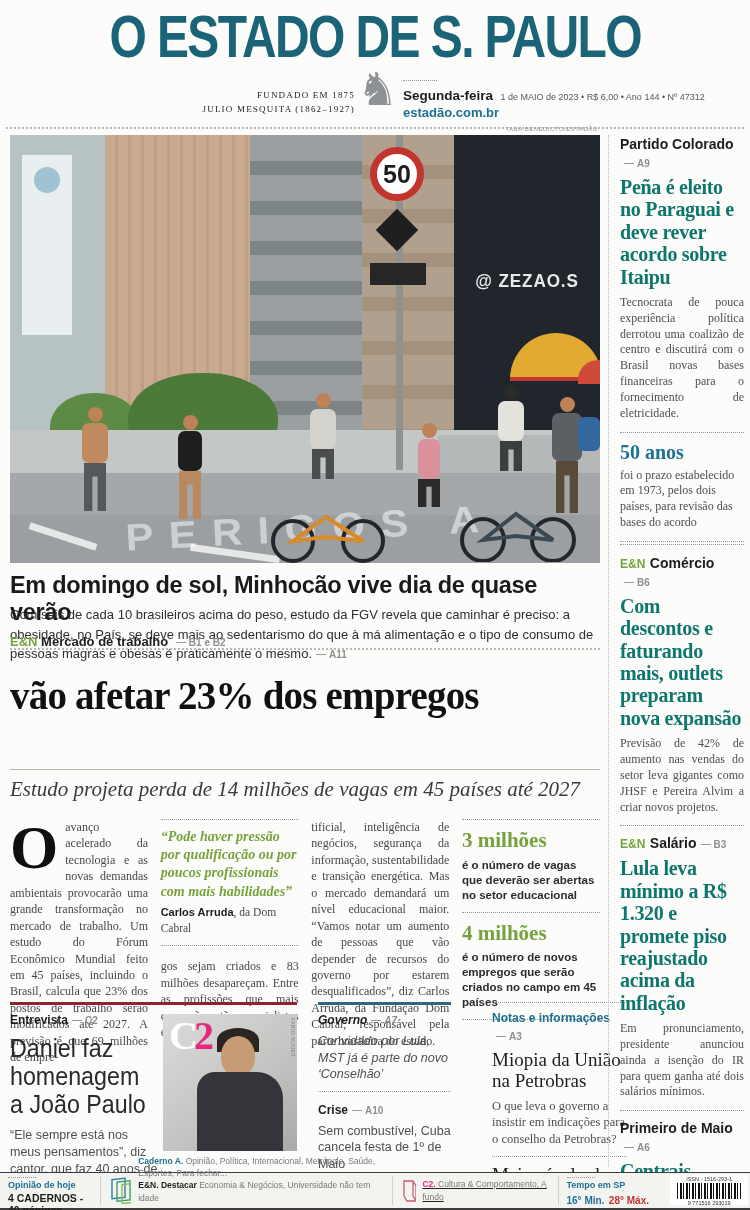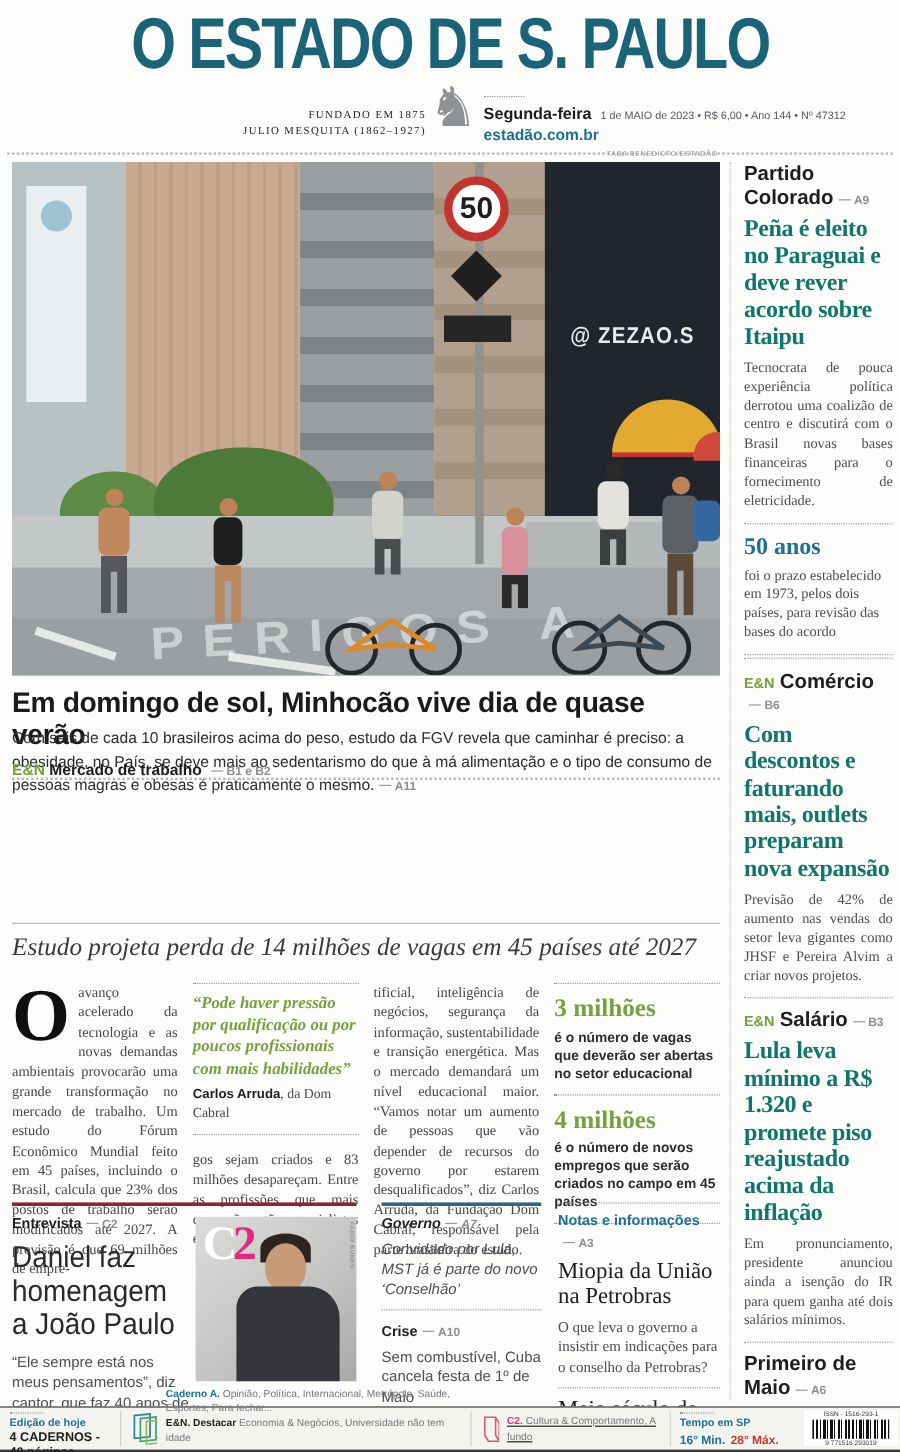--- a/index.html
+++ b/index.html
@@ -120,30 +120,30 @@
   .ent-photo .body { position:absolute; left:34px; top:58px; width:86px; height:80px; border-radius:18px 26px 0 0; background:#33353a; }
   .vcredit { position:absolute; right:1px; top:4px; writing-mode:vertical-rl; font-size:5px; color:#7c7c7a; letter-spacing:.5px; }
 
   .sec-briefs { left:308px; width:133px; }
   .brief { padding-top:5px; }
   .brief .txt { margin-top:5px; font-size:12.5px; line-height:1.32; color:#4d4f51; }
   .bt-navy { border-top:3px solid #33657f;font-style:italic; }
   .bt-maroon { border-top:2px solid #8e2430; }
   .brief-sep { border-top:1px dotted #9a9a98; margin:8px 0 3px; }
 
-  .sec-notas { left:455px; width:135px; border-top:1px dotted #9a9a98; padding-top:5px; }
+  .sec-notas { left:482px; width:135px; border-top:1px dotted #9a9a98; padding-top:5px; }
   .kicker-blue { font-size:12px; font-weight:bold; color:#1e7095; }
   .nota-hl { margin-top:5px; font-family:"Liberation Serif", serif; font-size:19px; line-height:1.12; color:#1d1d1d; }
   .nota-body { margin-top:6px; font-family:"Liberation Serif", serif; font-size:12.5px; line-height:1.32; color:#4d4f51; }
   .nota-sep { border-top:1px dotted #9a9a98; margin:9px 0 7px; }
 
   
   .vsep { position:absolute; left:608px; top:135px; height:1032px; border-left:1px dotted #b9b9b5; }
   .rail { position:absolute; left:620px; top:135px; width:124px; }
-  .rail-kicker { font-size:17px; font-weight:bold; color:#1d1d1d; }
+  .rail-kicker { font-size:14px; font-weight:bold; color:#1d1d1d; }
   .rail-hl { margin-top:5px; font-family:"Liberation Serif", serif; font-weight:bold; font-size:20px;
         line-height:1.12; color:#0f766e; letter-spacing:-0.3px; }
   .rail-body { margin-top:7px; font-family:"Liberation Serif", serif; font-size:12px; line-height:1.32;
         color:#4d4f51; text-align:justify; }
   .rail-sep { border-top:1px dotted #9a9a98; margin:10px 0 8px; }
   .rail-sep2 { height:4px; border-top:1px dotted #9a9a98; border-bottom:1px dotted #9a9a98; margin:10px 0 9px; }
   .rail-stat-val { font-family:"Liberation Serif", serif; font-weight:bold; font-size:20px; color:#1e7095; }
   .rail-stat-desc { margin-top:4px; font-family:"Liberation Serif", serif; font-size:12px; line-height:1.32; color:#4d4f51; }
 
   
@@ -268,20 +268,21 @@
     <div class="cap-hl">Em domingo de sol, Minhocão vive dia de quase verão</div>
     <div class="cap-deck"><span>Com seis de cada 10 brasileiros acima do peso, estudo da FGV revela que caminhar é preciso: a obesidade, no País, se deve mais ao sedentarismo do que à má alimentação e o tipo de consumo de pessoas magras e obesas é praticamente o mesmo.</span><span class="pageref">A11</span></div>
     <div class="capline dotrule"></div>
 
     <div class="kicker-row">
       <span class="brand-green">E&amp;N</span>
       <span>Mercado de trabalho</span>
       <span class="pageref">B1 e B2</span>
     </div>
     <div class="main-hl">
+      <span>vão afetar 23% dos empregos</span>
     </div>
     <div class="subhead">Estudo projeta perda de 14 milhões de vagas em 45 países até 2027</div>
 
     <div class="bodycols">
       <div class="bcol">
         <span class="dropcap">O</span><span>avanço acelerado da tecnologia e as novas demandas ambientais provocarão uma grande transformação no mercado de trabalho. Um estudo do Fórum Econômico Mundial feito em 45 países, incluindo o Brasil, calcula que 23% dos postos de trabalho serão modificados até 2027. A previsão é que 69 milhões de empre-</span>
       </div>
       <div class="bcol">
         <div class="pullquote">
           <div class="pq-text">“Pode haver pressão por qualificação ou por poucos profissionais com mais habilidades”</div>
@@ -381,21 +382,21 @@
       <div><span class="rail-kicker">Primeiro de Maio</span><span class="pageref">A6</span></div>
       <div class="rail-hl">Centrais sindicais voltam ao governo e já se movem por concessões</div>
 
     </div>
 
   </div>
 
   <div class="footer">
     <div class="fb" style="width:100px;">
       <div class="mini-dots"></div>
-      <div class="f-label">Edição de hoje</div>
+      <div class="f-label">Opinião de hoje</div>
       <div class="f-strong">4 CADERNOS - 40 páginas</div>
     </div>
     <div class="fdiv"></div>
     <div class="fb fb2">
       <svg width="30" height="28">
         <rect x="3" y="4" width="13" height="19" fill="none" stroke="#2b7da0" stroke-width="1.4" transform="skewY(-6)"></rect>
         <rect x="8" y="7" width="13" height="19" fill="none" stroke="#3aa06a" stroke-width="1.4" transform="skewY(-6)"></rect>
         <rect x="13" y="10" width="13" height="19" fill="none" stroke="#8abf5a" stroke-width="1.4" transform="skewY(-6)"></rect>
         <path d="M22 22 h6 m-3 -3 l3 3 l-3 3" stroke="#1d1d1d" stroke-width="1.6" fill="none"></path>
       </svg>

